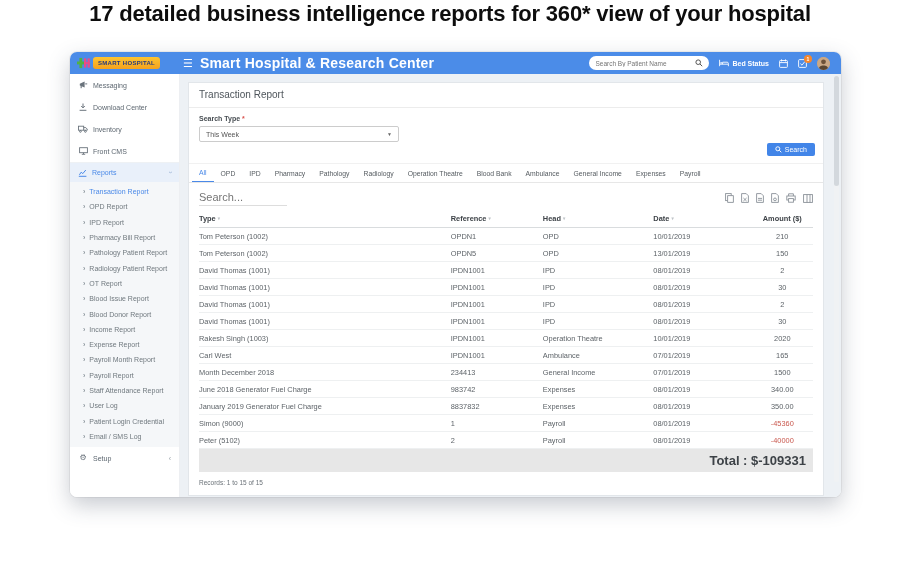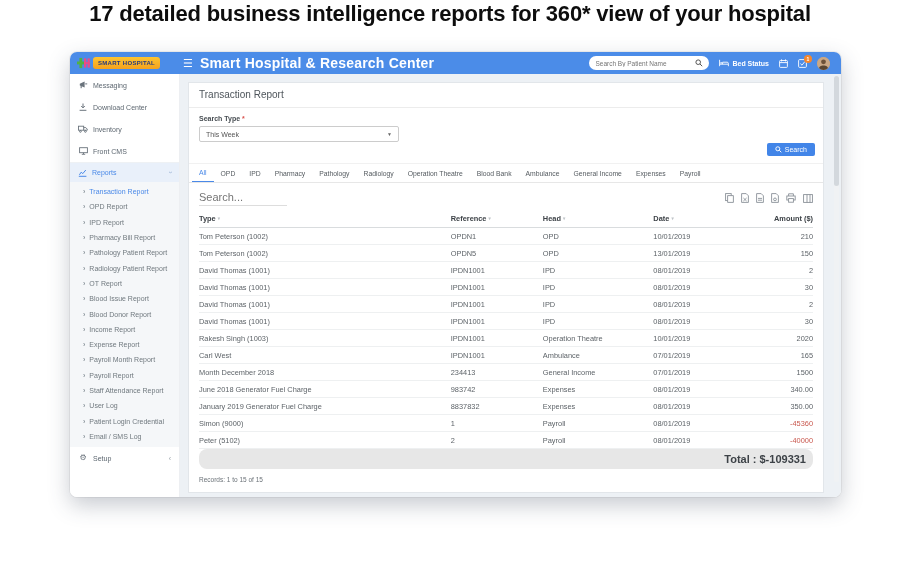--- a/index.html
+++ b/index.html
@@ -106,25 +106,25 @@
   table.report-table { width:calc(100% - 20px); margin:1px 10px 0; border-collapse:collapse; font-size:7.4px; table-layout:fixed; }
   .report-table col.c1 { width:41%; } .report-table col.c2 { width:15%; }
   .report-table col.c3 { width:18%; } .report-table col.c4 { width:16%; }
   .report-table col.c5 { width:10%; }
   .report-table th {
     text-align:left; color:#3d4247; font-weight:bold; padding:4px 0;
     border-bottom:1px solid #d9dcde; white-space:nowrap;
   }
   .report-table th .sort { color:#bfc4c8; font-size:4.5px; vertical-align:1px; margin-left:2px; }
   .report-table td { color:#5d6368; padding:3.5px 0; border-bottom:1px solid #eef0f1; white-space:nowrap; overflow:hidden; }
-  .report-table .num { text-align:right;margin-top:39px; }
+  .report-table .num { text-align:center;margin-top:39px; }
   .report-table td.neg { color:#c9584e; }
   .total-row {
-    background:#e7e7e7; margin:0 10px; padding:4px 7px; font-size:11px;
-    color:#3d4247; text-align:right; font-weight:bold;border-radius:8px;
+    background:#e7e7e7; margin:0 10px; padding:4px 7px; font-size:13px;
+    color:#3d4247; text-align:right; font-weight:bold;
   }
   .records { font-size:6.5px; color:#6b7278; padding:7px 10px 9px; }
   svg { display:block; }
 </style>
 </head>
 <body>
 
 <div class="page-title">17 detailed business intelligence reports for 360* view of your hospital</div>
 
 <div class="window">

